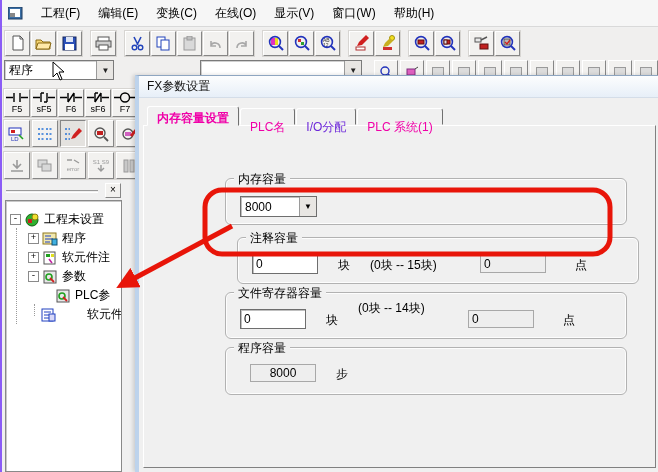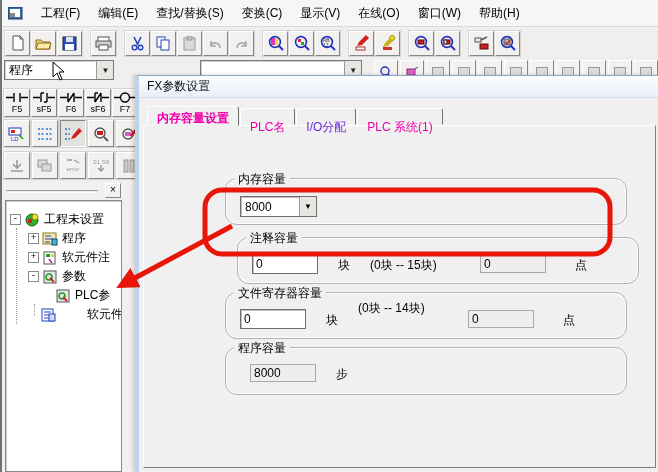--- a/index.html
+++ b/index.html
@@ -4,21 +4,21 @@
 <style>
   * { box-sizing: border-box; margin: 0; padding: 0; }
   html,body { width:658px; height:472px; overflow:hidden; }
   body {
     font-family: "Liberation Sans", sans-serif;
     font-size: 12px;
     background: #f0f0f0;
     color: #000;
     position: relative;
   }
-  .app { position:absolute; inset:0; border-left:2px solid #737373; }
+  .app { position:absolute; inset:0; border-left:2px solid #8b5cf6; }
 
   
   .menubar {
     position:absolute; left:0; top:0; width:658px; height:27px;
     background:#f6f6f6; border-bottom:1px solid #d9d9d9;
     display:flex; align-items:center; padding-left:6px;
   }
   .appicon { width:16px; height:13px; margin-right:8px; display:inline-block; }
   .menu-item { padding:3px 9px; cursor:default; white-space:nowrap; }
 
@@ -132,30 +132,30 @@
   }
   .tab.active { height:20px; font-weight:bold; padding-top:3px; margin-bottom:-1px; }
   .tabpanel {
     position:absolute; left:4px; right:4px; top:26px; bottom:4px;
     background:#f0f0f0;
     border:1px solid; border-color:#ffffff #808080 #808080 #ffffff;
     z-index:1;
   }
   .group {
     position:absolute; left:81px; width:402px;
-    border:1px solid #b2b2b2; border-radius:12px;
+    border:1px solid #b2b2b2; border-radius:6px;
     box-shadow:inset 0 0 0 1px #fdfdfd;
   }
   .group > .glabel {
     position:absolute; top:-8px; left:8px; background:#f0f0f0; padding:0 4px; font-size:12px;
   }
   .g-mem  { top:52px;  height:47px; }
   .g-com  { top:111px; height:47px;margin-left:12px; }
   .g-file { top:166px; height:47px; }
-  .g-prog { top:221px; height:48px; }
+  .g-prog { top:221px; height:48px;text-align:center; }
 
   .field {
     position:absolute; height:20px; background:#fff;
     border:1px solid #6e6e6e; box-shadow:inset 1px 1px 0 #bfbfbf;
     font-size:12px; padding:2px 3px; font-family:"Liberation Sans", sans-serif;
   }
   .rofield {
     position:absolute; height:18px; background:#eeeeee;
     border:1px solid #a8a8a8; font-size:12px; padding:1px 3px; color:#000;
   }
@@ -182,24 +182,23 @@
   <div class="menubar">
     <span class="appicon">
       <svg width="16" height="13">
           <rect x="0" y="0" width="14" height="12" fill="#3a6ea5" stroke="#1d3a5f"></rect>
           <rect x="2" y="2" width="10" height="8" fill="#fff"></rect>
           <rect x="2" y="6" width="5" height="4" fill="#888"></rect>
         </svg>
     </span>
     <span class="menu-item">工程(F)</span>
     <span class="menu-item">编辑(E)</span>
-    <span class="menu-item">查找/替换(S)</span>
     <span class="menu-item">变换(C)</span>
+    <span class="menu-item">在线(O)</span>
     <span class="menu-item">显示(V)</span>
-    <span class="menu-item">在线(O)</span>
     <span class="menu-item">窗口(W)</span>
     <span class="menu-item">帮助(H)</span>
   </div>
 
   <div class="tb1">
     <div class="tbtn">
         <svg width="16" height="16">
           <path d="M3,1 h7 l3,3 v11 h-10 z" fill="#fff" stroke="#555"></path>
           <path d="M10,1 v3 h3" fill="none" stroke="#555"></path>
         </svg>

